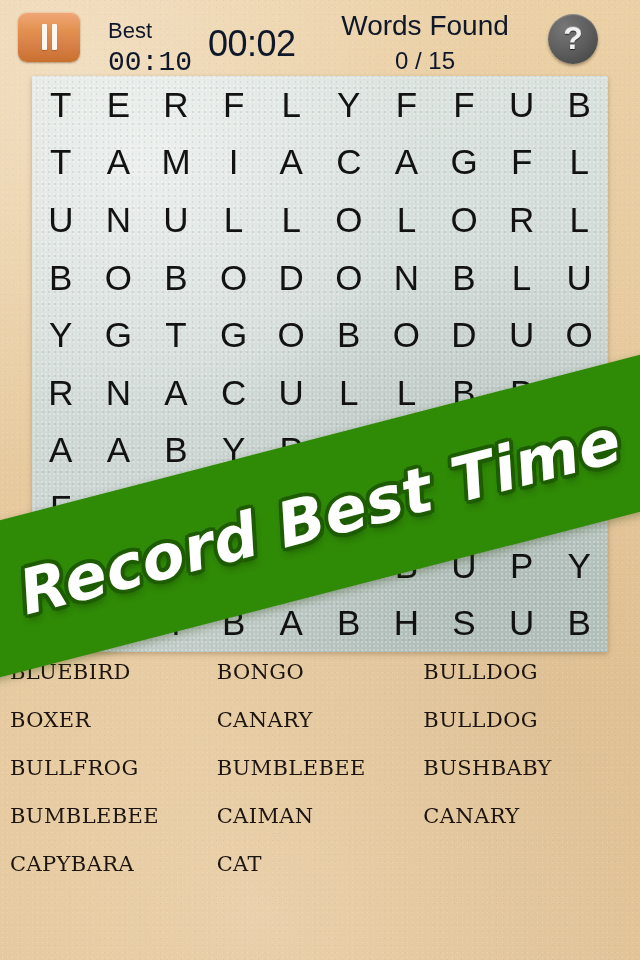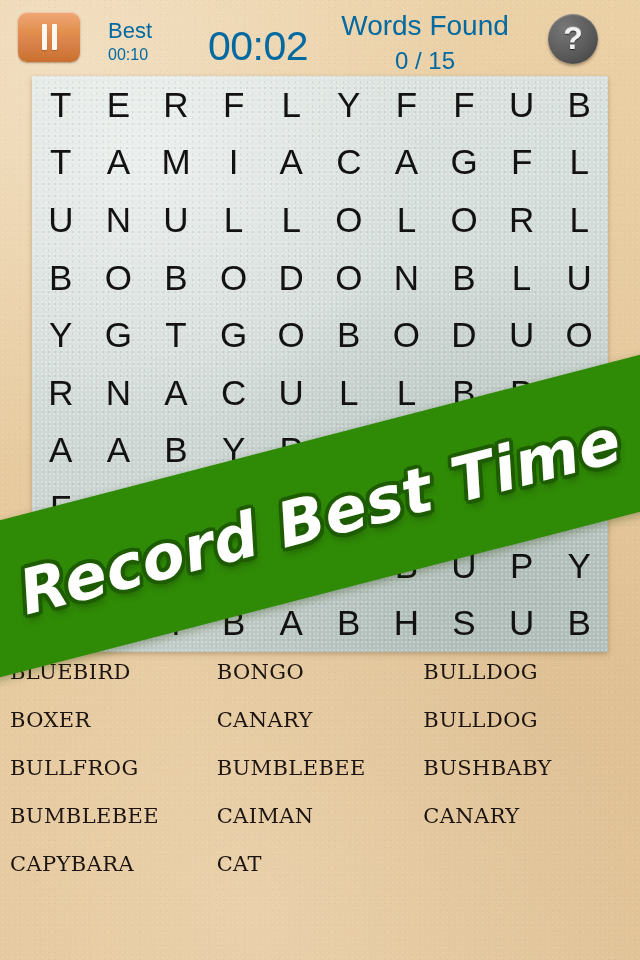--- a/index.html
+++ b/index.html
@@ -54,36 +54,36 @@
     position: absolute;
     top: 12px;
     width: 5px; height: 26px;
     background: #fff7f1;
     border-radius: 1px;
     box-shadow: 0 1px 1px rgba(120,60,20,0.4);
   }
   #pause-button .bar.b1 { left: 24px; }
   #pause-button .bar.b2 { left: 34px; }
 
-  .hdr-text { color: #0369a1; }
+  .hdr-text { color: #0f172a; }
 
   #best-block {
     position: absolute;
     left: 108px; top: 17px;
     width: 86px;
     text-align: left;
     line-height: 1.28;
   }
   #best-block .l1 { font-size: 22px; }
-  #best-block .l2 { font-size: 16px; }
+  #best-block .l2 { font-size: 28px; font-family: Liberation Mono, monospace; }
 
   #main-timer {
     position: absolute;
     left: 208px; top: 23px;
-    font-size: 41px;
+    font-size: 36px;
     letter-spacing: -0.5px;
   }
 
   #words-found-block {
     position: absolute;
     left: 330px; top: 8px;
     width: 190px;
     text-align: center;
     line-height: 1.32;
   }

